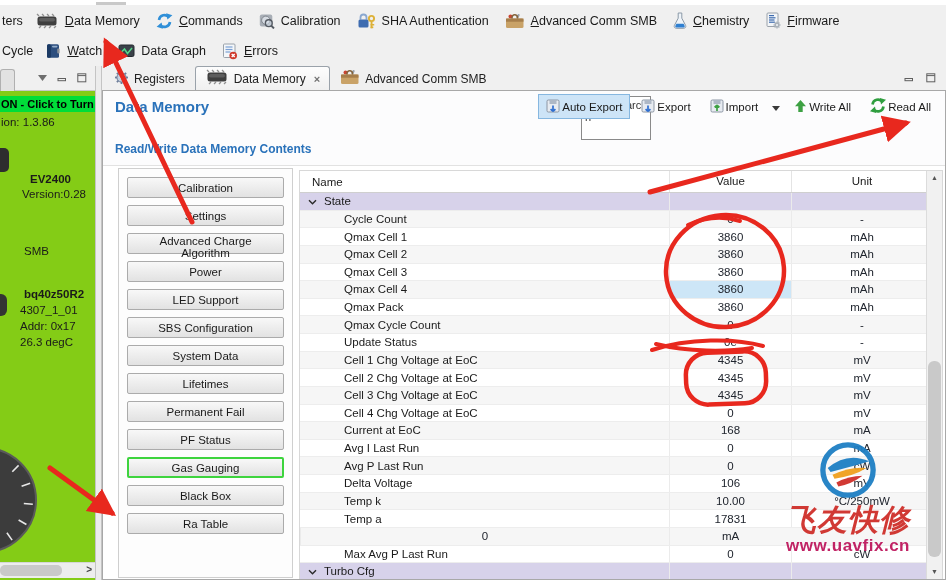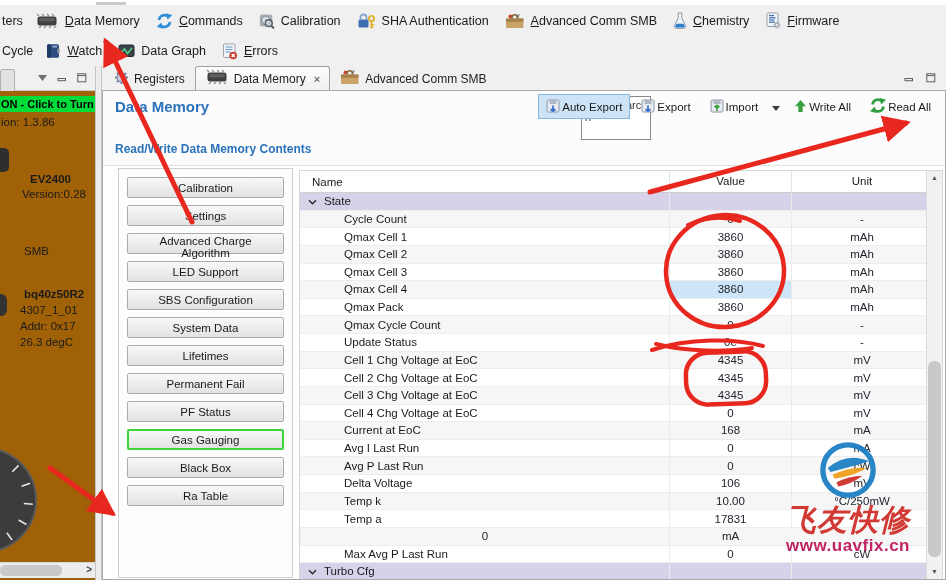--- a/index.html
+++ b/index.html
@@ -10,21 +10,21 @@
   .menu-frag{position:absolute;left:96px;top:2px;width:30px;height:3px;background:#c9c9c9;}
   
   .tb-row{display:flex;align-items:center;background:#f0f0f0;}
   .tb-row1{height:31px;padding-left:1px;}
   .tb-row2{height:30px;padding-left:1px;}
   .tb-item{display:flex;align-items:center;gap:6px;padding:2px 8px;font-size:12.5px;cursor:default;white-space:nowrap;}
   .tb-item.frag{padding:2px 4px 2px 1px;}
   .tb-icon{display:flex;align-items:center;}
   
   .workbench{display:flex;height:514px;}
-  .left-panel{position:relative;width:95px;background:#a16207;overflow:hidden;font-size:11px;flex:none;}
+  .left-panel{position:relative;width:95px;background:#84cc16;overflow:hidden;font-size:11px;flex:none;}
   .left-strip{position:absolute;top:0;left:0;right:0;height:24px;background:#f0f0f0;border-bottom:1px solid #c8c8c8;
               display:flex;justify-content:flex-end;align-items:center;gap:10px;padding-right:8px;}
   .strip-frag{position:absolute;left:0;top:3px;width:13px;height:21px;background:#e2e2e2;border:1px solid #b0b0b0;border-bottom:none;border-radius:3px 3px 0 0;}
   .strip-ic{display:flex;}
   .status-banner{position:absolute;top:30px;left:0;right:0;height:16px;background:#00dd39;color:#000;font-weight:bold;
                  font-size:11px;line-height:16px;padding-left:1px;white-space:nowrap;overflow:hidden;}
   .ver-frag{position:absolute;top:50px;left:1px;font-size:11.5px;}
   .frag-chip{position:absolute;top:82px;left:0;width:9px;height:24px;background:#2e2e2e;border-radius:0 5px 5px 0;}
   .adapter{position:absolute;top:106px;left:0;width:100%;line-height:15px;font-size:11.5px;}
   .adapter .l1{font-weight:bold;padding-left:30px;}
@@ -384,20 +384,21 @@
                 <span>Read All</span>
               </div>
             </div>
           <div class="ed-section">Read/Write Data Memory Contents</div>
         </div>
         <div class="content">
           <div class="cat-panel">
               <button class="cat">Calibration</button>
               <button class="cat">Settings</button>
               <button class="cat">Advanced Charge Algorithm</button>
+              <button class="cat">Power</button>
               <button class="cat">LED Support</button>
               <button class="cat">SBS Configuration</button>
               <button class="cat">System Data</button>
               <button class="cat">Lifetimes</button>
               <button class="cat">Permanent Fail</button>
               <button class="cat">PF Status</button>
               <button class="cat active">Gas Gauging</button>
               <button class="cat">Black Box</button>
               <button class="cat">Ra Table</button>
             </div>

